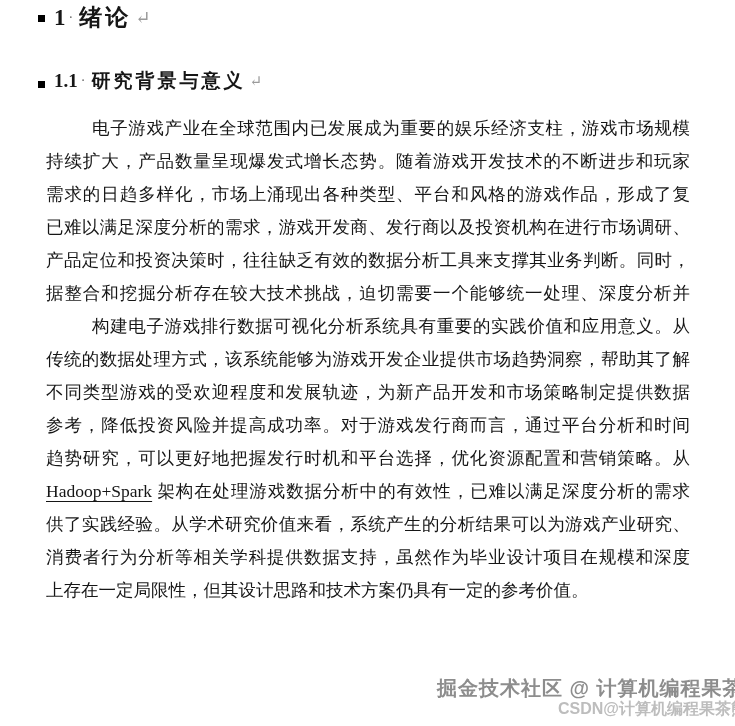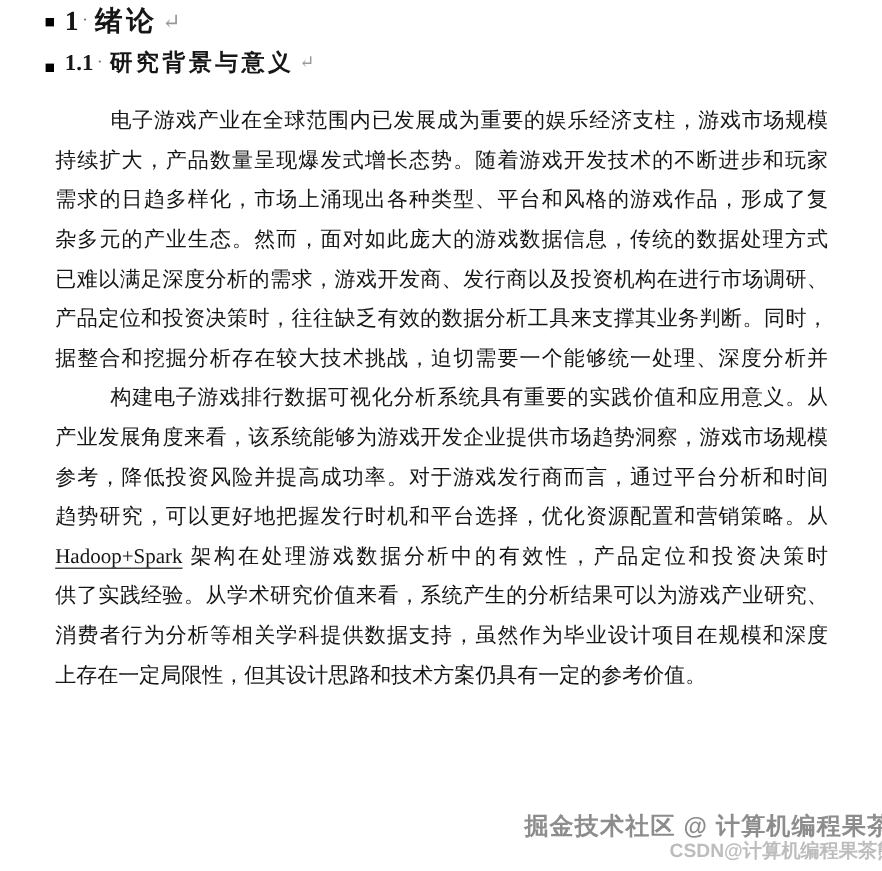--- a/index.html
+++ b/index.html
@@ -7,21 +7,21 @@
     position:relative;
     width:735px;height:726px;
     background:#ffffff;
     overflow:hidden;
     font-family:"Liberation Serif","DejaVu Serif",serif;
     color:#161616;
   }
   
   .h-row{display:flex;align-items:center;}
   .h1{margin:6px 0 0 38px;font-size:23px;font-weight:bold;letter-spacing:3px;line-height:24px;}
-  .h2{margin:12px 0 0 38px;font-size:19px;font-weight:bold;letter-spacing:3px;line-height:22px;}
+  .h2{margin:40px 0 0 38px;font-size:19px;font-weight:bold;letter-spacing:3px;line-height:22px;}
   .bullet{display:inline-block;width:7px;height:7px;background:#000;margin-right:9px;flex:0 0 auto;}
   .h2 .bullet{align-self:flex-end;margin-bottom:4px;}
   .h-num{letter-spacing:0;}
   .space-dot{color:#6b6b6b;font-weight:normal;font-size:14px;margin:0 6px 0 3px;letter-spacing:0;}
   .ret{color:#9a9a9a;font-weight:normal;font-size:0.8em;letter-spacing:0;margin-left:4px;}
   
   .body-text{margin:20px 16px 0 46px;width:644px;font-size:17.5px;}
   .line{height:33px;line-height:33px;overflow:visible;white-space:nowrap;}
   .line.just{text-align:justify;text-align-last:justify;text-justify:inter-character;white-space:normal;}
   .line.indent{padding-left:46px;}
@@ -68,31 +68,31 @@
     <span class="space-dot">·</span>
     <span>研究背景与意义</span>
     <span class="ret">↵</span>
   </div>
 
   <div class="body-text" id="body-text">
       <div>
         <div class="line just indent"><span>电子游戏产业在全球范围内已发展成为重要的娱乐经济支柱，游戏市场规模</span></div>
         <div class="line just"><span>持续扩大，产品数量呈现爆发式增长态势。随着游戏开发技术的不断进步和玩家</span></div>
         <div class="line just"><span>需求的日趋多样化，市场上涌现出各种类型、平台和风格的游戏作品，形成了复</span></div>
-        <div class="line just"><span>杂多元的产业生态。然而，面对如此庞大的游戏数据信息，传统的数据处理方式</span></div>
         <div class="line just"><span>已难以满足深度分析的需求，游戏开发商、发行商以及投资机构在进行市场调研、</span></div>
         <div class="line just"><span>产品定位和投资决策时，往往缺乏有效的数据分析工具来支撑其业务判断。同时，</span></div>
         <div class="line just"><span>据整合和挖掘分析存在较大技术挑战，迫切需要一个能够统一处理、深度分析并</span></div>
       </div>
       <div>
         <div class="line just indent"><span>构建电子游戏排行数据可视化分析系统具有重要的实践价值和应用意义。从</span></div>
-        <div class="line just"><span>产业发展角度来看，该系统能够为游戏开发企业提供市场趋势洞察，游戏市场规模</span></div>
+        <div class="line just"><span>传统的数据处理方式，该系统能够为游戏开发企业提供市场趋势洞察，帮助其了解</span></div>
+        <div class="line just"><span>不同类型游戏的受欢迎程度和发展轨迹，为新产品开发和市场策略制定提供数据</span></div>
         <div class="line just"><span>参考，降低投资风险并提高成功率。对于游戏发行商而言，通过平台分析和时间</span></div>
         <div class="line just"><span>趋势研究，可以更好地把握发行时机和平台选择，优化资源配置和营销策略。从</span></div>
-        <div class="line just"><span class="spell">Hadoop+Spark</span><span> 架构在处理游戏数据分析中的有效性，产品定位和投资决策时</span></div>
+        <div class="line just"><span class="spell">Hadoop+Spark</span><span> 架构在处理游戏数据分析中的有效性，已难以满足深度分析的需求</span></div>
         <div class="line just"><span>供了实践经验。从学术研究价值来看，系统产生的分析结果可以为游戏产业研究、</span></div>
         <div class="line just"><span>消费者行为分析等相关学科提供数据支持，虽然作为毕业设计项目在规模和深度</span></div>
         <div class="line"><span>上存在一定局限性，但其设计思路和技术方案仍具有一定的参考价值。</span></div>
       </div>
     </div>
 
   <div class="wm wm1">掘金技术社区 @ 计算机编程果茶熊</div>
   <div class="wm wm2">CSDN@计算机编程果茶熊</div>
 
 </div>

